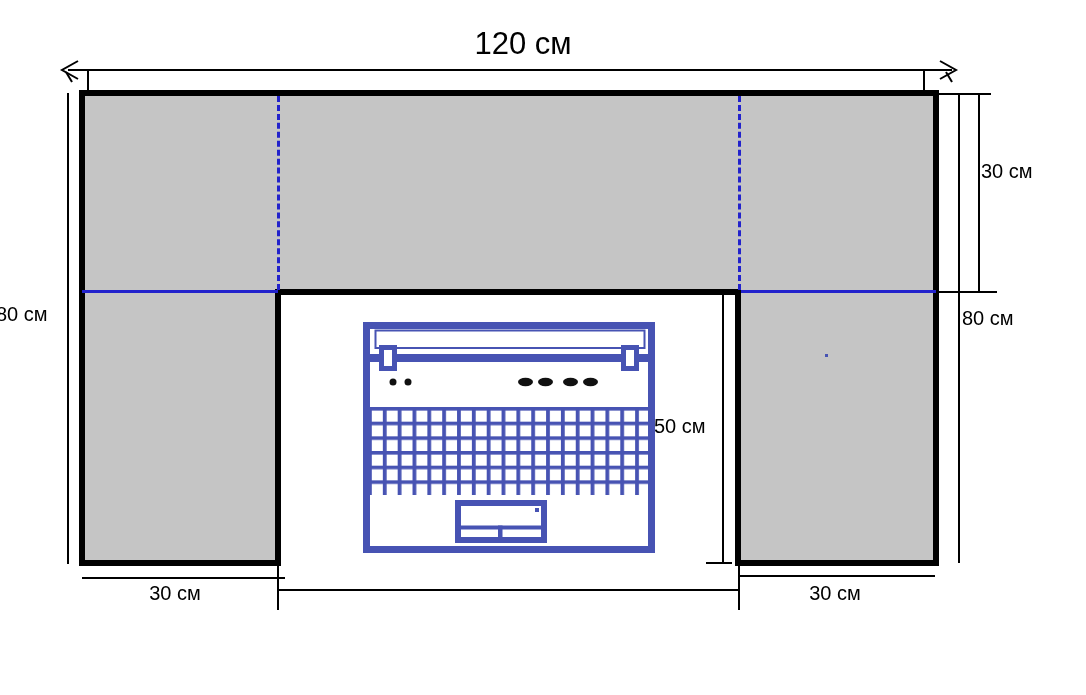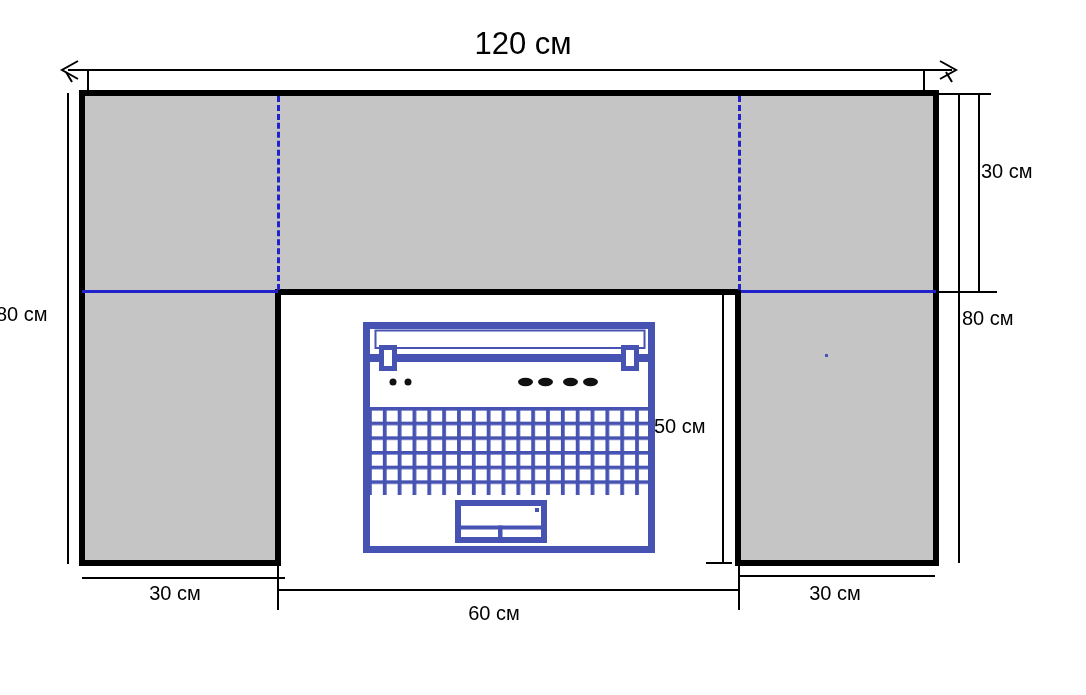--- a/index.html
+++ b/index.html
@@ -91,21 +91,20 @@
   <div class="abs dimline" style="left:277px;top:564px;width:2px;height:46px;"></div>
   <div class="abs dimline" style="left:738px;top:564px;width:2px;height:46px;"></div>
   <div class="abs dimline" style="left:739px;top:575px;width:196px;height:2px;"></div>
 
   <div class="lbl center" style="left:423px;top:28px;width:200px;font-size:31px;">120 см</div>
   <div class="lbl" style="left:-4px;top:304px;">80 см</div>
   <div class="lbl" style="left:981px;top:161px;">30 см</div>
   <div class="lbl" style="left:962px;top:308px;">80 см</div>
   <div class="lbl" style="left:654px;top:416px;">50 см</div>
   <div class="lbl center" style="left:110px;top:583px;width:130px;">30 см</div>
-  <div class="lbl center" style="left:414px;top:603px;width:160px;">60 см</div>
   <div class="lbl center" style="left:770px;top:583px;width:130px;">30 см</div>
 
   <svg class="svgshape" style="left:358px;top:316px;" width="300" height="240" viewBox="0 0 300 240">
     <defs>
       <pattern id="keys" x="10" y="91" width="14.84" height="14.67" patternUnits="userSpaceOnUse">
         <rect x="3.8" y="3.6" width="11.04" height="11.07" fill="#ffffff"></rect>
       </pattern>
     </defs>
 
     <rect class="lp-stroke" x="17.5" y="14.5" width="269" height="17.5" stroke-width="2"></rect>

